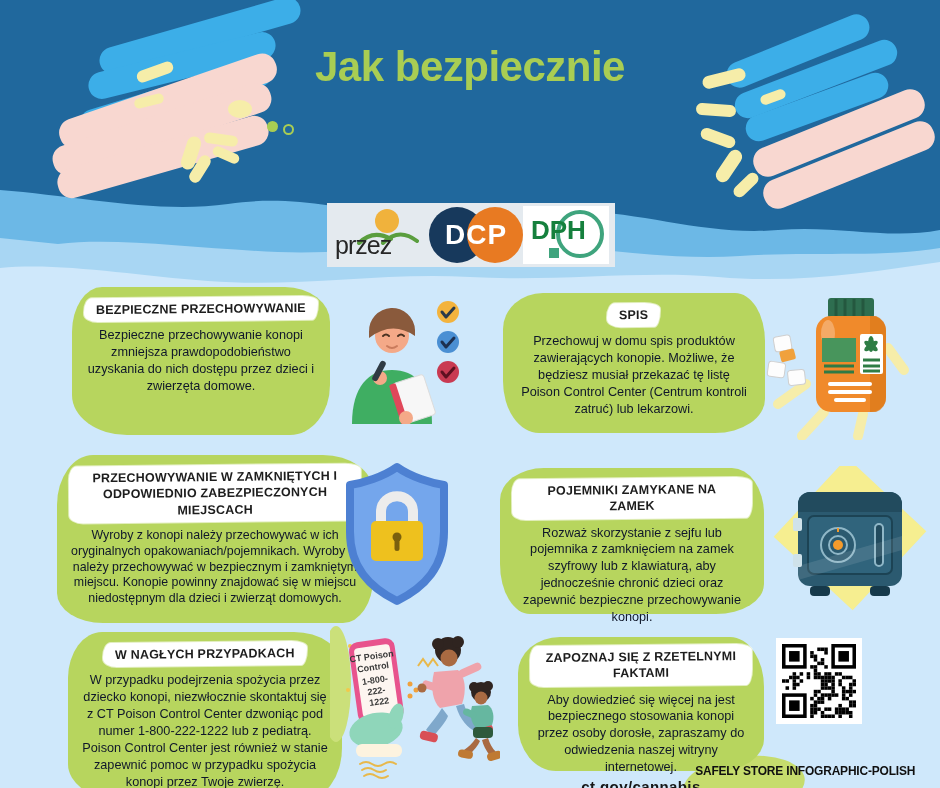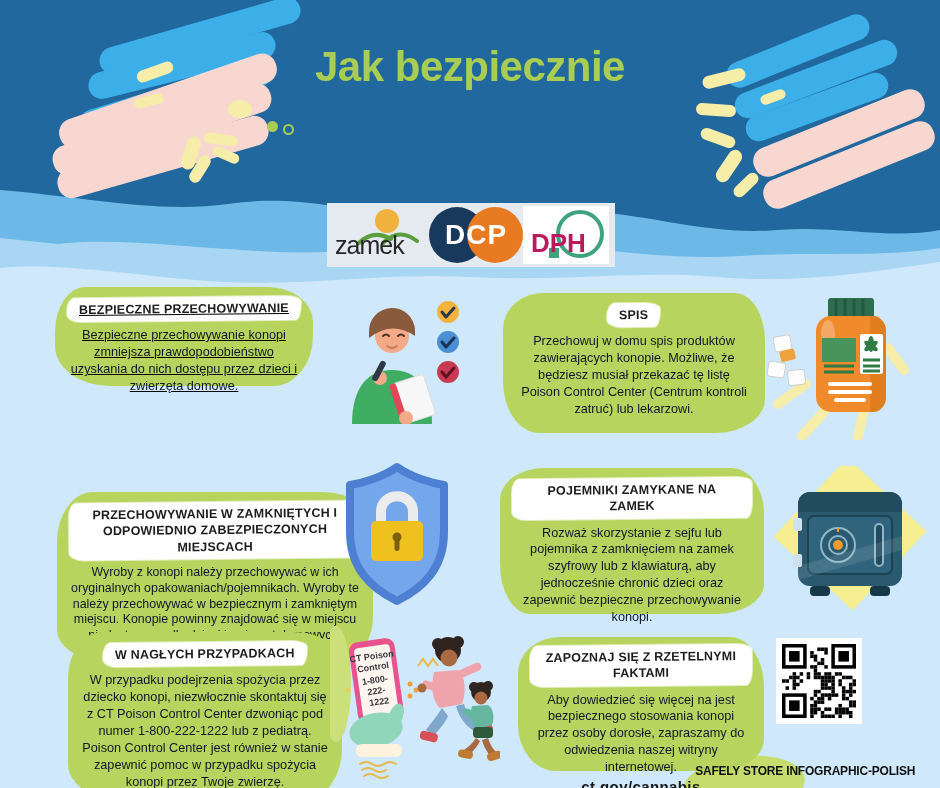--- a/index.html
+++ b/index.html
@@ -27,32 +27,32 @@
   #dmhas-text{position:absolute;left:2px;top:26px;font-size:25px;font-weight:400;color:#262626;letter-spacing:-1px;}
   #logo-dcp{position:relative;width:94px;height:58px;}
   .dcp-circle{position:absolute;top:1px;width:56px;height:56px;border-radius:50%;}
   #dcp-navy{left:0;background:#17395c;}
   #dcp-orange{left:38px;background:#e87a22;}
   #dcp-text{position:absolute;left:0;top:13px;width:94px;text-align:center;z-index:2;
     color:#fff;font-weight:700;font-size:28px;letter-spacing:1px;}
   #logo-dph{position:relative;width:86px;height:58px;background:#ffffff;}
   #dph-ring{position:absolute;right:5px;top:4px;width:48px;height:48px;border-radius:50%;border:4px solid #3fa47d;box-sizing:border-box;}
   #dph-tail{position:absolute;left:26px;bottom:6px;width:10px;height:10px;background:#3fa47d;}
-  #dph-text{position:absolute;left:8px;top:22px;z-index:2;color:#be185d;font-weight:700;font-size:26px;letter-spacing:0;}
+  #dph-text{position:absolute;left:8px;top:9px;z-index:2;color:#15803d;font-weight:700;font-size:26px;letter-spacing:0;}
 
   
   .card{position:absolute;z-index:3;background:var(--c-box,#b7d55e);box-sizing:border-box;
     display:flex;flex-direction:column;align-items:center;text-align:center;padding:10px 12px 6px;}
   .hstrip{background:#ffffff;padding:4px 12px;max-width:94%;transform:rotate(-.6deg);
     border-radius:8px 16px 6px 14px/14px 6px 16px 8px;box-shadow:0 0 0 1px rgba(255,255,255,.6);}
   .hstrip h2{margin:0;font-size:12.5px;line-height:1.3;font-weight:700;color:#1d1d1d;letter-spacing:.2px;}
   .card p{margin:6px 2px 0;font-size:12.7px;line-height:1.33;color:#0f172a;}
-  #card-1{left:55px;top:287px;width:258px;height:99px;border-radius:30px 45px 40px 55px/45px 35px 50px 40px;text-decoration:underline;}
+  #card-1{left:72px;top:287px;width:258px;height:148px;border-radius:30px 45px 40px 55px/45px 35px 50px 40px;}
   #card-2{left:503px;top:293px;width:262px;height:140px;border-radius:40px 30px 50px 36px/36px 48px 34px 52px;}
-  #card-3{left:57px;top:455px;width:316px;height:168px;border-radius:36px 50px 30px 46px/50px 36px 44px 30px;margin-top:37px;}
+  #card-3{left:57px;top:455px;width:316px;height:168px;border-radius:36px 50px 30px 46px/50px 36px 44px 30px;}
   #card-4{left:500px;top:468px;width:264px;height:146px;border-radius:44px 32px 48px 30px/32px 46px 30px 50px;}
   #card-5{left:68px;top:632px;width:274px;height:168px;border-radius:34px 48px 38px 52px/46px 34px 52px 36px;}
   #card-6{left:518px;top:637px;width:246px;height:134px;border-radius:42px 34px 46px 38px/36px 50px 32px 46px;padding-top:8px;}
   #card-3 p{font-size:12.4px;line-height:1.28;}
   #cannabis-link{margin-top:2px;font-weight:700;font-size:15px;letter-spacing:.4px;color:#161616;}
 
   
   .icon{position:absolute;z-index:3;}
   #icon-person{left:336px;top:286px;}
   #icon-bottle{left:766px;top:286px;}
@@ -117,21 +117,21 @@
   <div class="gdot" style="left:267px;top:121px;width:11px;height:11px;background:var(--c-title,#a9cd53);"></div>
   <div class="gdot" style="left:283px;top:124px;width:7px;height:7px;border:2px solid var(--c-title,#a9cd53);"></div>
 
   <div id="logo-strip">
     <div id="logo-dmhas">
       <div id="dmhas-sun"></div>
       <svg id="dmhas-hills" width="62" height="24" viewBox="0 0 62 24">
         <path d="M2,22 Q16,8 34,18" fill="none" stroke="#5a9e3e" stroke-width="4" stroke-linecap="round"></path>
         <path d="M26,22 Q42,6 60,20" fill="none" stroke="#5a9e3e" stroke-width="4" stroke-linecap="round"></path>
       </svg>
-      <span id="dmhas-text">zamek</span>
+      <span id="dmhas-text">przez</span>
     </div>
     <div id="logo-dcp">
       <div class="dcp-circle" id="dcp-navy"></div>
       <div class="dcp-circle" id="dcp-orange"></div>
       <span id="dcp-text">DCP</span>
     </div>
     <div id="logo-dph">
       <div id="dph-ring"></div>
       <div id="dph-tail"></div>
       <span id="dph-text">DPH</span>

